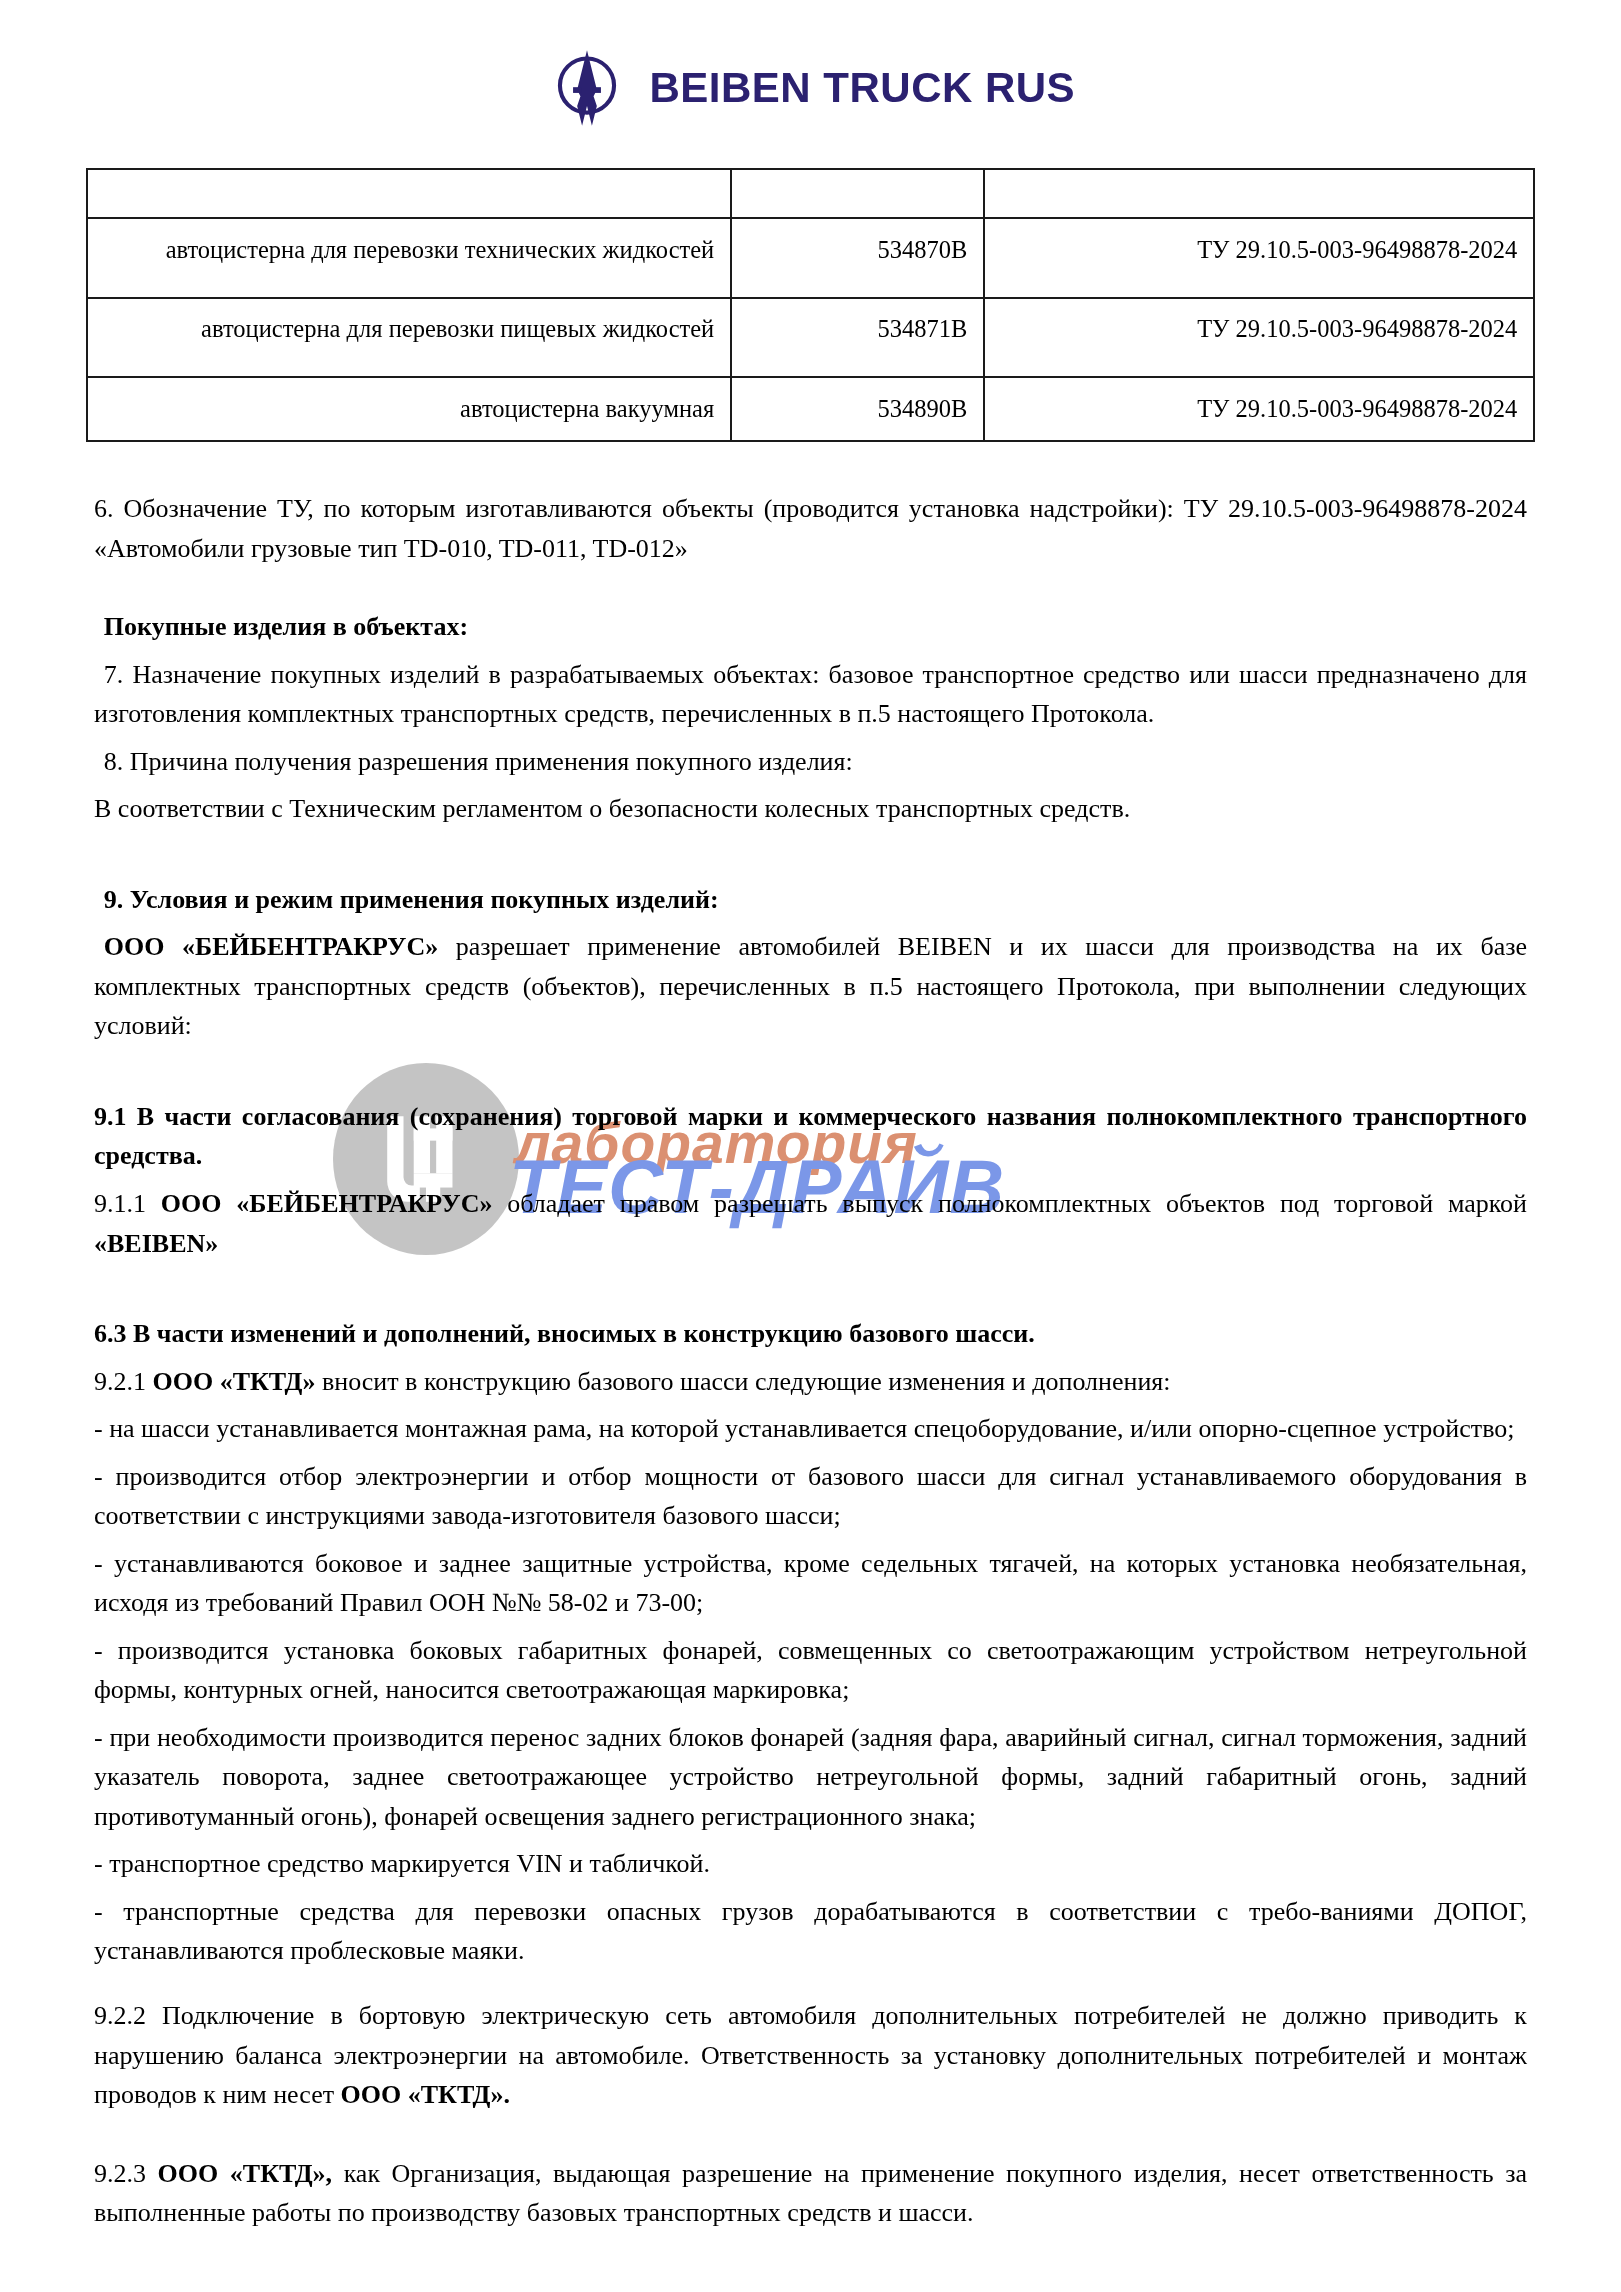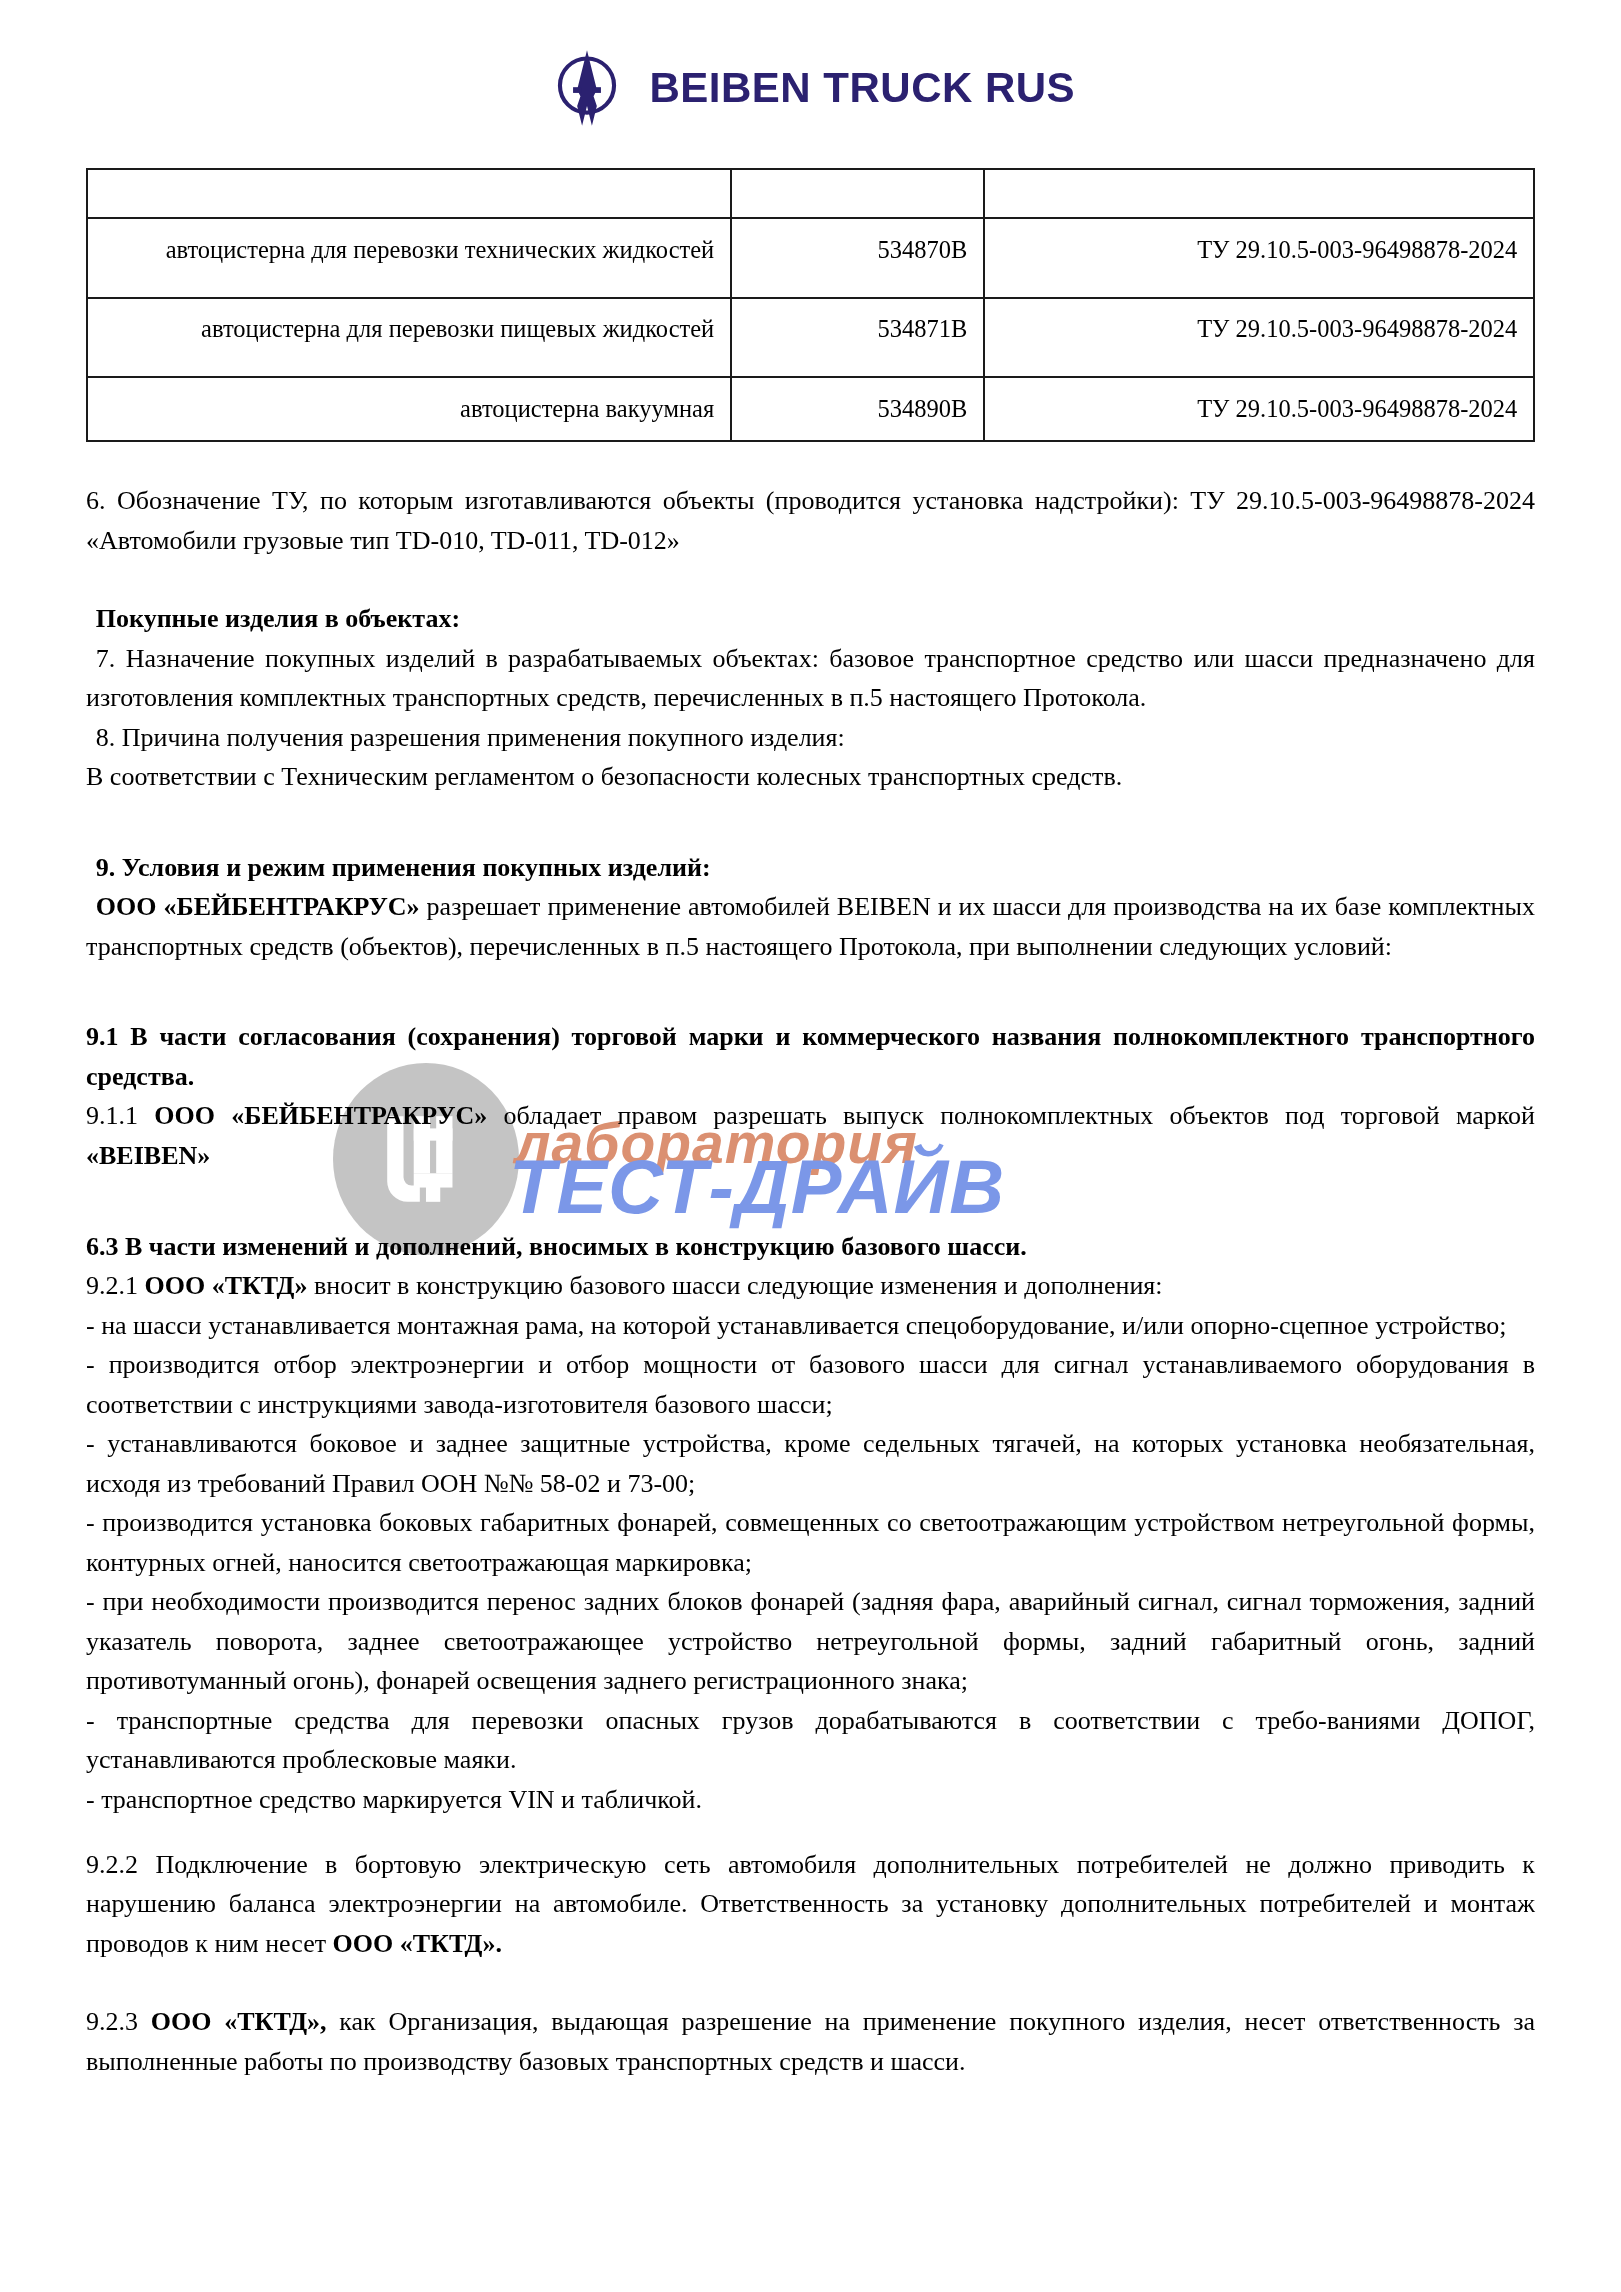--- a/index.html
+++ b/index.html
@@ -73,21 +73,21 @@
   col.c3 { width: 38%; }
 
   
   .body-text {
     margin: 0 86px;
     padding-top: 39px;
     font-size: 26px;
     line-height: 1.52;
   }
   p.j {
-    margin: 0;
+    margin: 8px;
     text-align: justify;
     text-justify: inter-word;
     text-indent: 0;
     font-family: Liberation Serif, serif;
   }
   p.gap-top { margin-top: 25.5px; }
   p.gap-top-lg { margin-top: 39px; }
   p.gap-top-xl { margin-top: 51px; }
   .b { font-weight: bold; }
 
@@ -231,22 +231,22 @@
 
       <p class="j b gap-top-xl">6.3 В части изменений и дополнений, вносимых в конструкцию базового шасси.</p>
 
       <p class="j"><span>9.2.1 </span><span class="b">ООО «ТКТД»</span><span> вносит в конструкцию базового шасси следующие изменения и дополнения:</span></p>
 
       <p class="j">- на шасси устанавливается монтажная рама, на которой устанавливается спецоборудование, и/или опорно-сцепное устройство;</p>
       <p class="j">- производится отбор электроэнергии и отбор мощности от базового шасси для сигнал устанавливаемого оборудования в соответствии с инструкциями завода-изготовителя базового шасси;</p>
       <p class="j">- устанавливаются боковое и заднее защитные устройства, кроме седельных тягачей, на которых установка необязательная, исходя из требований Правил ООН №№ 58-02 и 73-00;</p>
       <p class="j">- производится установка боковых габаритных фонарей, совмещенных со светоотражающим устройством нетреугольной формы, контурных огней, наносится светоотражающая маркировка;</p>
       <p class="j">- при необходимости производится перенос задних блоков фонарей (задняя фара, аварийный сигнал, сигнал торможения, задний указатель поворота, заднее светоотражающее устройство нетреугольной формы, задний габаритный огонь, задний противотуманный огонь), фонарей освещения заднего регистрационного знака;</p>
+      <p class="j">- транспортное средство маркируется VIN и табличкой.</p>
       <p class="j">- транспортные средства для перевозки опасных грузов дорабатываются в соответствии с требо-ваниями ДОПОГ, устанавливаются проблесковые маяки.</p>
-      <p class="j">- транспортное средство маркируется VIN и табличкой.</p>
 
       <p class="j gap-top"><span>9.2.2 Подключение в бортовую электрическую сеть автомобиля дополнительных потребителей не должно приводить к нарушению баланса электроэнергии на автомобиле. Ответственность за установку дополнительных потребителей и монтаж проводов к ним несет </span><span class="b">ООО «ТКТД».</span></p>
 
       <p class="j gap-top-lg"><span>9.2.3 </span><span class="b">ООО «ТКТД»,</span><span> как Организация, выдающая разрешение на применение покупного изделия, несет ответственность за выполненные работы по производству базовых транспортных средств и шасси.</span></p>
 
     </div>
   </div>
 </div>
 
 

